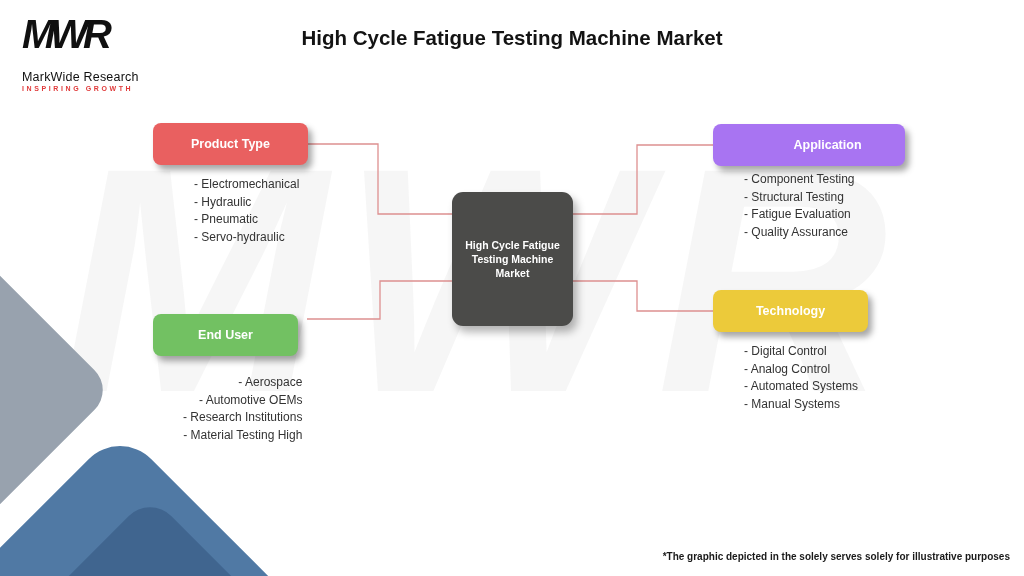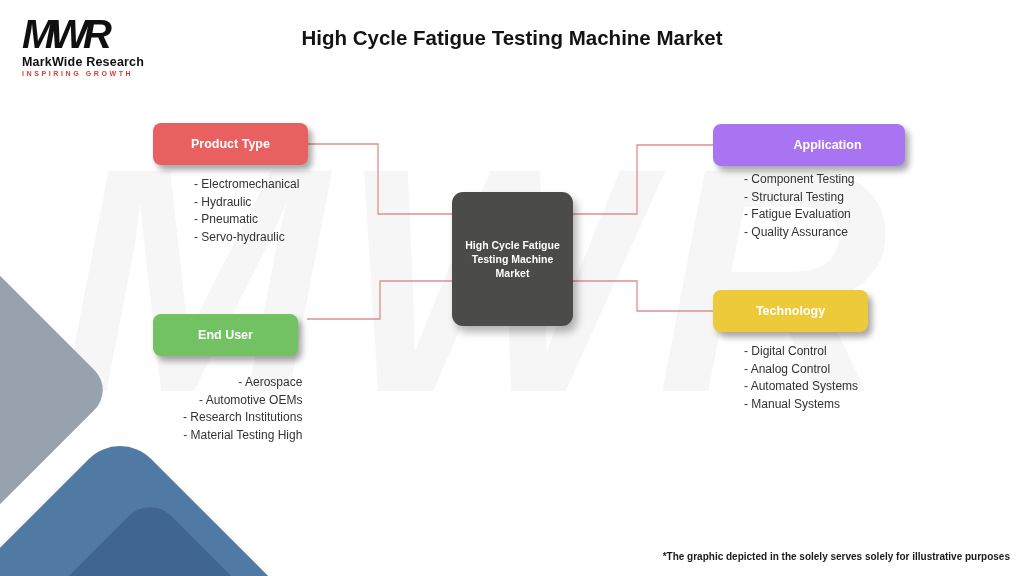--- a/index.html
+++ b/index.html
@@ -25,21 +25,21 @@
   .shape-navy  { left: 58px;   top: 533px; width: 184px; height: 184px; border-radius: 30px; background: #40658f; }
 
   .connectors { position: absolute; left: 0; top: 0; z-index: 1; }
 
   
   .logo { position: absolute; left: 22px; top: 14px; z-index: 2; }
   .logo-mwr {
     font-size: 40px; line-height: 40px; font-weight: bold; font-style: italic;
     letter-spacing: -5px; color: #101010;
   }
-  .logo-name { font-size: 12.5px; font-weight: bold; color: #101010; margin-top: 1px; letter-spacing: 0.2px; }
+  .logo-name { font-size: 12.5px; font-weight: normal; color: #101010; margin-top: 16px; letter-spacing: 0.2px; }
   .logo-tagline { font-size: 7px; font-weight: bold; letter-spacing: 2.6px; margin-top: 1px; }
 
   .title {
     position: absolute; left: 0; top: 26px; width: 100%;
     text-align: center; font-size: 20.5px; font-weight: bold;
     color: #131313; z-index: 2;
   }
 
   
   .node-box {

